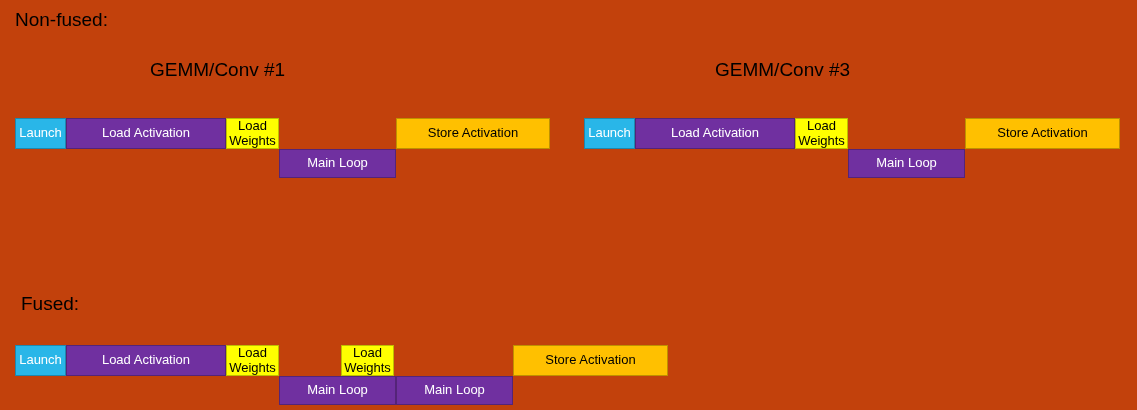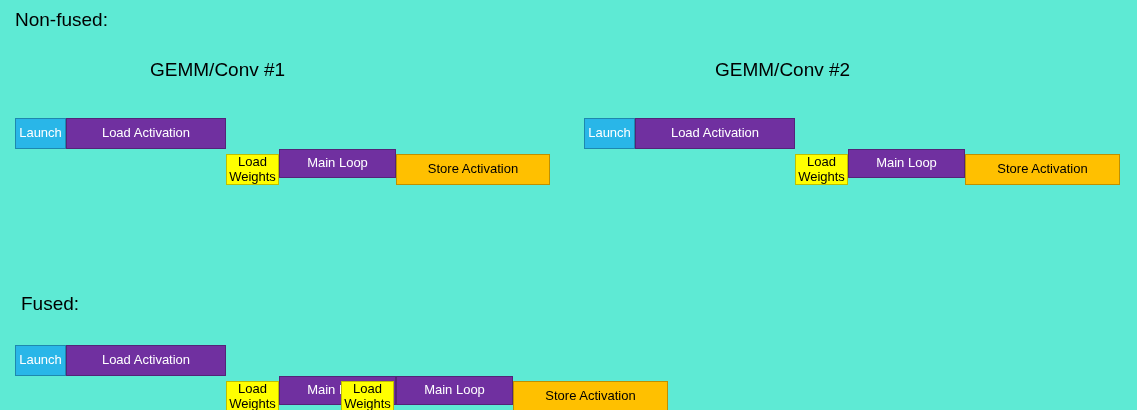--- a/index.html
+++ b/index.html
@@ -9,21 +9,21 @@
   body {
     width: 1137px;
     height: 410px;
     background: #ffffff;
     font-family: "Liberation Sans", sans-serif;
   }
   .canvas {
     position: relative;
     width: 1137px;
     height: 410px;
-    background: #5eead4;
+    background: #c2410c;
     overflow: hidden;
   }
   .section-label {
     position: absolute;
     font-size: 19px;
     color: #000000;
     white-space: nowrap;
   }
   .group-title {
     position: absolute;
@@ -38,32 +38,32 @@
     display: flex;
     align-items: center;
     justify-content: center;
     text-align: center;
     font-size: 13px;
     line-height: 1.08;
     border: 1px solid rgba(0,0,0,0.25);
     padding: 12px 1px;
   }
   .block.light { color: #ffffff; }
-  .block.dark  { color: #000000; margin-top: 36px; }
+  .block.dark  { color: #000000; }
 </style>
 </head>
 <body style="background: rgb(255, 255, 255);">
 
 <div class="canvas">
 
   <div class="section-label" style="left:15px; top:9px;">Non-fused:</div>
   <div class="section-label" style="left:15px; top:293px;margin-left:6px;">Fused:</div>
 
   <div class="group-title" style="left:150px; top:59px; width:240px;">GEMM/Conv #1</div>
-  <div class="group-title" style="left:715px; top:59px; width:240px;">GEMM/Conv #2</div>
+  <div class="group-title" style="left:715px; top:59px; width:240px;">GEMM/Conv #3</div>
 
   <div class="block light" style="left: 15px; top: 118px; width: 51px; height: 31px; background: rgb(41, 182, 232);">Launch</div>
   <div class="block light" style="left: 66px; top: 118px; width: 160px; height: 31px; background: rgb(112, 48, 160);">Load Activation</div>
   <div class="block dark" style="left: 226px; top: 118px; width: 53px; height: 31px; background: rgb(255, 255, 0);">Load Weights</div>
   <div class="block light" style="left: 279px; top: 149px; width: 117px; height: 29px; background: rgb(112, 48, 160);">Main Loop</div>
   <div class="block dark" style="left: 396px; top: 118px; width: 154px; height: 31px; background: rgb(255, 192, 0);">Store Activation</div>
 
   <div class="block light" style="left: 584px; top: 118px; width: 51px; height: 31px; background: rgb(41, 182, 232);">Launch</div>
   <div class="block light" style="left: 635px; top: 118px; width: 160px; height: 31px; background: rgb(112, 48, 160);">Load Activation</div>
   <div class="block dark" style="left: 795px; top: 118px; width: 53px; height: 31px; background: rgb(255, 255, 0);">Load Weights</div>

